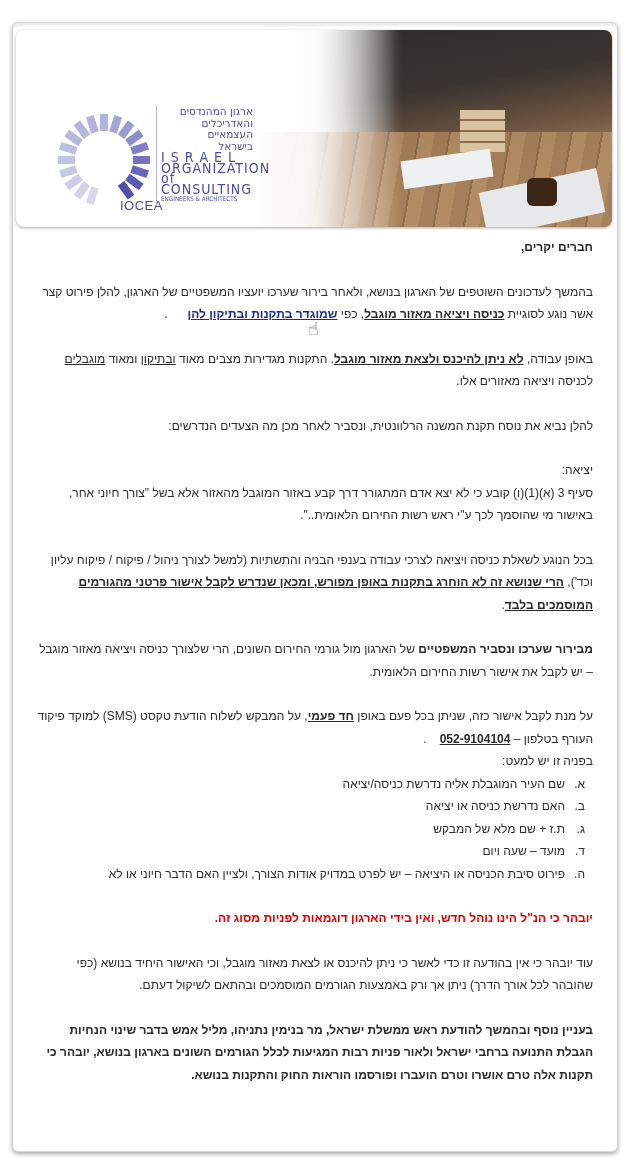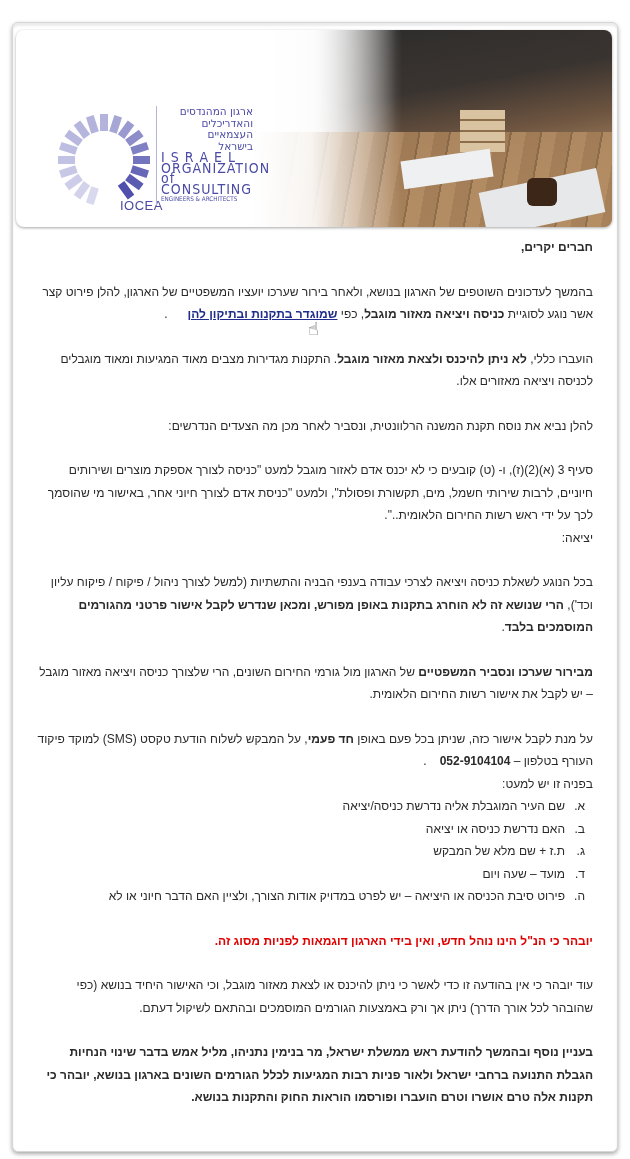--- a/index.html
+++ b/index.html
@@ -35,21 +35,21 @@
   .logo .he { font-family:"DejaVu Sans", sans-serif; font-size:10.5px; line-height:11.5px; direction:rtl; text-align:right; color:#4b4ba6; }
   .logo .en { font-family:"DejaVu Sans Condensed","DejaVu Sans", sans-serif; font-size:14px; line-height:10.5px; letter-spacing:1px; color:#4b4ba6; direction:ltr; text-align:left; }
   .logo .en.small { font-size:6.3px; letter-spacing:0; }
   .logo .iocea { position:absolute; left:66px; top:92px; font-size:13px; color:#4a4aa0; letter-spacing:.5px; direction:ltr; font-family:"Liberation Sans", sans-serif; }
 
   .content { position:absolute; right:37px; top:236px; width:556px; direction:rtl; text-align:right;
     font-family:"Liberation Sans", sans-serif; font-size:12px; color:#2a2a2a; line-height:22.5px; }
   .content p { margin:0; }
   .gap { height:22px; }
   .bold { font-weight:bold; }
-  .u { }
+  .u { text-decoration:underline; }
   .link { color:#1f2c8c; font-weight:bold; text-decoration:underline;padding-left:20px; }
   .red { color:#e00000; font-weight:bold; }
   .list { margin:0; padding:0; list-style:none; }
   .list li { display:flex; padding-right:8px; }
   .list .mk { width:20px; }
   .hand { position:absolute; left:308px; top:318px; font-size:18px; color:#555; direction:ltr; }
 </style>
 </head>
 <body>
 
@@ -106,29 +106,29 @@
 <div class="content">
   <p class="bold">חברים יקרים,</p>
   <div class="gap"></div>
 
   <p>
     <span>בהמשך לעדכונים השוטפים של הארגון בנושא, ולאחר בירור שערכו יועציו המשפטיים של הארגון, להלן פירוט קצר אשר נוגע לסוגיית </span><span class="bold u">כניסה ויציאה מאזור מוגבל</span><span>, כפי </span><a class="link">שמוגדר בתקנות ובתיקון להן</a><span>.</span>
   </p>
   <div class="gap"></div>
 
   <p>
-    <span>הועברו כללי, </span><span class="bold u">לא ניתן להיכנס ולצאת מאזור מוגבל</span><span>. התקנות מגדירות מצבים מאוד </span><span class="u">המגיעות</span><span> ומאוד </span><span class="u">מוגבלים</span><span> לכניסה ויציאה מאזורים אלו.</span>
+    <span>באופן עבודה, </span><span class="bold u">לא ניתן להיכנס ולצאת מאזור מוגבל</span><span>. התקנות מגדירות מצבים מאוד </span><span class="u">ובתיקון</span><span> ומאוד </span><span class="u">מוגבלים</span><span> לכניסה ויציאה מאזורים אלו.</span>
   </p>
   <div class="gap"></div>
 
   <p>להלן נביא את נוסח תקנת המשנה הרלוונטית, ונסביר לאחר מכן מה הצעדים הנדרשים:</p>
   <div class="gap"></div>
 
-  <p>סעיף 3 (א)(2)(ז), ו- (ט) קובעים כי לא יכנס אדם לאזור מוגבל למעט "כניסה לצורך אספקת מוצרים ושירותים חיוניים, לרבות שירותי חשמל, מים, תקשורת ופסולת", ולמעט "כניסת אדם לצורך חיוני אחר, באישור מי שהוסמך לכך על ידי ראש רשות החירום הלאומית..".</p>
   <p>יציאה:</p>
+  <p>סעיף 3 (א)(1)(ו) קובע כי לא יצא אדם המתגורר דרך קבע באזור המוגבל מהאזור אלא בשל "צורך חיוני אחר, באישור מי שהוסמך לכך ע"י ראש רשות החירום הלאומית..".</p>
   <div class="gap"></div>
 
   <p>
     <span>בכל הנוגע לשאלת כניסה ויציאה לצרכי עבודה בענפי הבניה והתשתיות (למשל לצורך ניהול / פיקוח / פיקוח עליון וכד'), </span><span class="bold u">הרי שנושא זה לא הוחרג בתקנות באופן מפורש, ומכאן שנדרש לקבל אישור פרטני מהגורמים המוסמכים בלבד</span><span>.</span>
   </p>
   <div class="gap"></div>
 
   <p>
     <span class="bold">מבירור שערכו ונסביר המשפטיים</span><span> של הארגון מול גורמי החירום השונים, הרי שלצורך כניסה ויציאה מאזור מוגבל – יש לקבל את אישור רשות החירום הלאומית.</span>
   </p>

